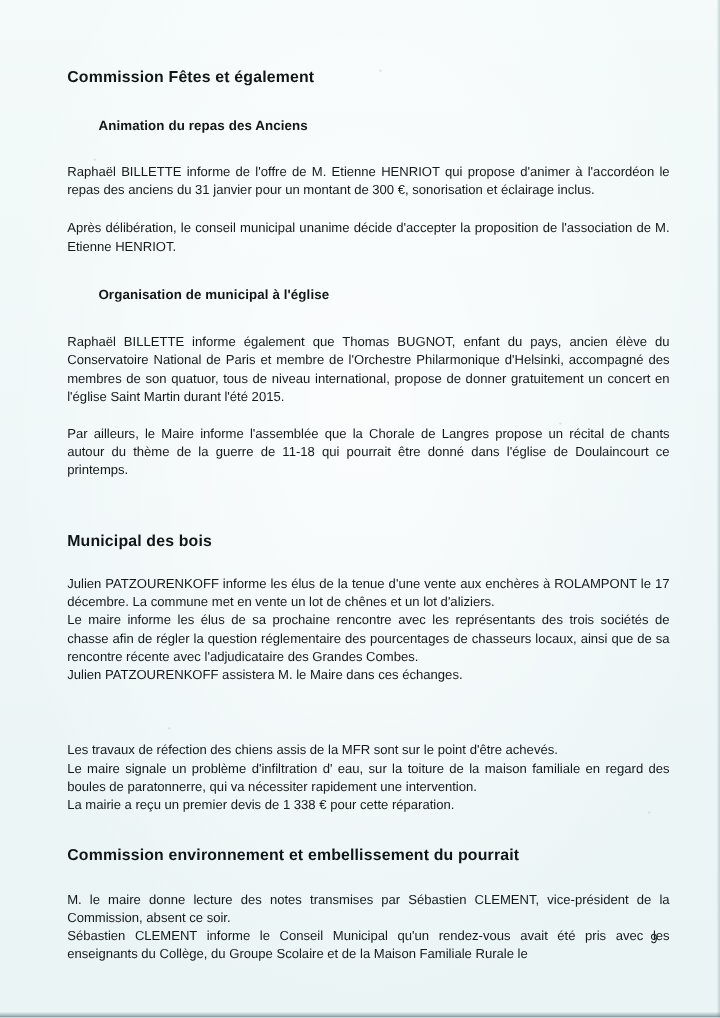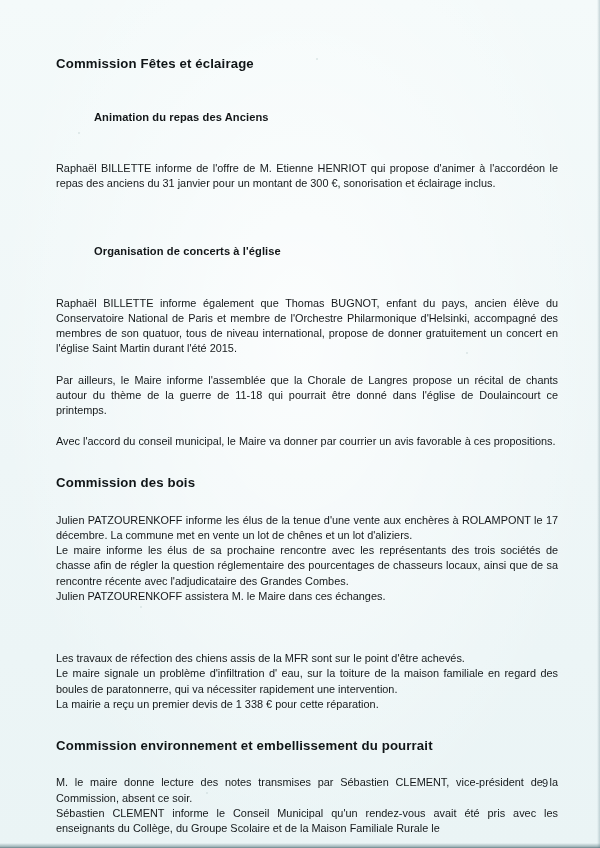--- a/index.html
+++ b/index.html
@@ -65,21 +65,21 @@
     letter-spacing: 0.15px;
     margin: 0;
     padding: 0;
     line-height: 1.25;
     color: #101517;
   }
 
   h2.sub-title {
     font-size: 11.1px;
     font-weight: bold;
-    margin: 16px;
+    margin: 4px;
     padding: 0 0 0 22px;
     line-height: 1.3;
     letter-spacing: 0.1px;
     color: #121618;
   }
 
   p.para {
     font-size: 10.9px;
     line-height: 15.2px;
     margin: 0;
@@ -121,52 +121,52 @@
 
   <div class="speckle" style="left:78px; top:132px;"></div>
   <div class="speckle" style="left:316px; top:58px;"></div>
   <div class="speckle" style="left:466px; top:352px;"></div>
   <div class="speckle" style="left:140px; top:606px;"></div>
   <div class="speckle" style="left:540px; top:676px;"></div>
   <div class="speckle" style="left:206px; top:792px;"></div>
 
   <div class="content">
 
-    <h1 class="section-title">Commission Fêtes et éclairage</h1>
+    <h1 class="section-title">Commission Fêtes et également</h1>
 
     <div class="gap-lg"></div>
 
     <h2 class="sub-title">Animation du repas  des Anciens</h2>
 
     <div class="gap-lg"></div>
 
     <p class="para">Raphaël BILLETTE informe de l'offre de M. Etienne HENRIOT qui propose d'animer à l'accordéon le repas des anciens du 31 janvier pour un montant de 300 €, sonorisation et éclairage inclus.</p>
 
     <div class="gap-md"></div>
 
+    <p class="para">Après délibération, le conseil municipal unanime décide d'accepter la proposition de l'association de M. Etienne HENRIOT.</p>
 
     <div class="gap-lg"></div>
 
-    <h2 class="sub-title">Organisation de concerts à l'église</h2>
+    <h2 class="sub-title">Organisation de municipal à l'église</h2>
 
     <div class="gap-lg"></div>
 
     <p class="para">Raphaël BILLETTE informe également que Thomas BUGNOT, enfant du pays, ancien élève du Conservatoire National de Paris et membre de l'Orchestre Philarmonique d'Helsinki, accompagné des membres de son quatuor, tous de niveau international, propose de donner gratuitement un concert en l'église Saint Martin durant l'été 2015.</p>
 
     <div class="gap-md"></div>
 
     <p class="para">Par ailleurs, le Maire informe l'assemblée que la Chorale de Langres propose un récital de chants autour du thème de la guerre de 11-18 qui pourrait être donné dans l'église de Doulaincourt ce printemps.</p>
 
     <div class="gap-md"></div>
 
-    <p class="para">Avec l'accord du conseil municipal, le Maire va donner par courrier un avis favorable à ces propositions.</p>
 
     <div class="gap-xl"></div>
 
-    <h1 class="section-title">Commission des bois</h1>
+    <h1 class="section-title">Municipal des bois</h1>
 
     <div class="gap-lg"></div>
 
     <p class="para">Julien PATZOURENKOFF informe les élus de la tenue d'une vente aux enchères à ROLAMPONT le 17 décembre. La commune met en vente un lot de chênes et un lot d'aliziers.
 Le maire informe les élus de sa prochaine rencontre avec les représentants des trois sociétés de chasse afin de régler la question réglementaire des pourcentages de chasseurs locaux, ainsi que de sa rencontre récente avec l'adjudicataire des Grandes Combes.
 Julien PATZOURENKOFF assistera M. le Maire dans ces échanges.</p>
 
     <div class="gap-xl"></div>
 
 

